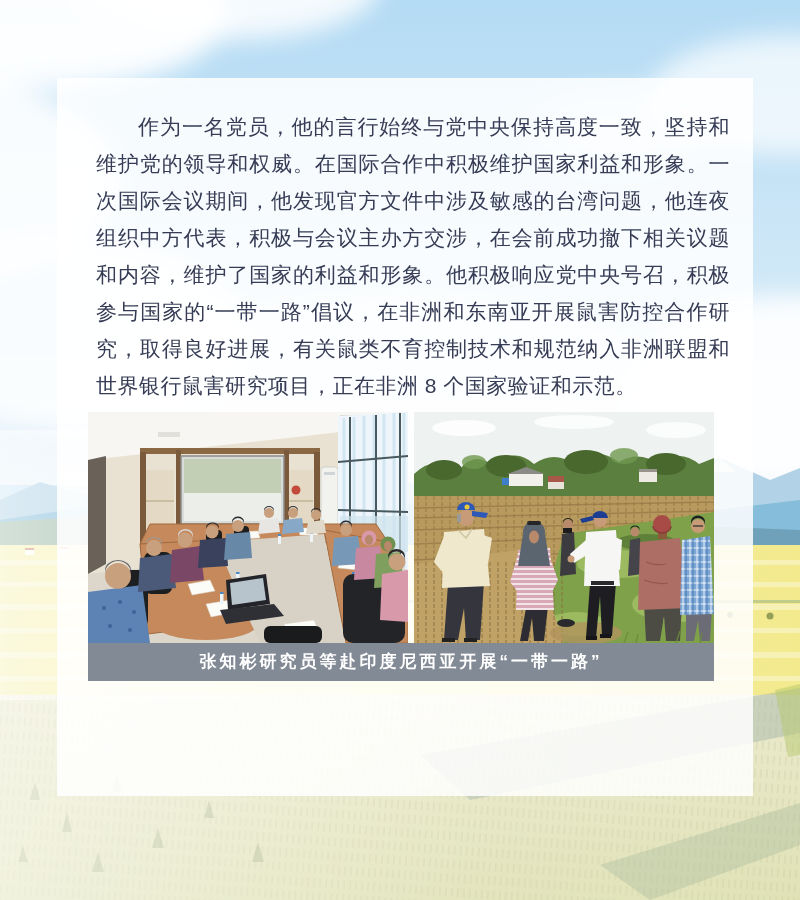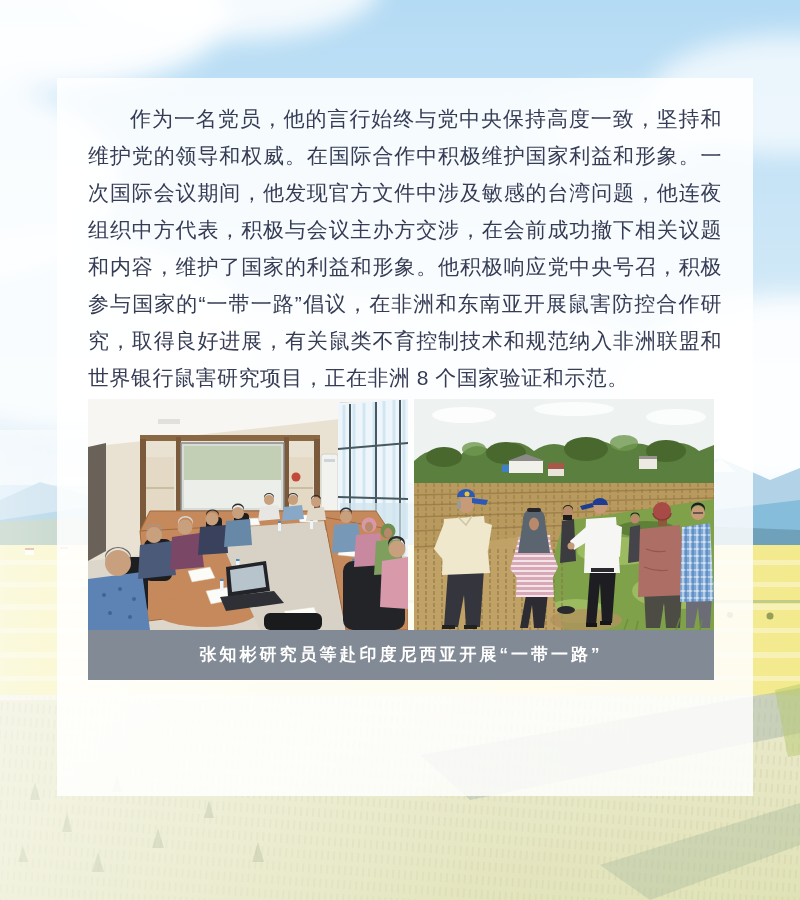--- a/index.html
+++ b/index.html
@@ -10,38 +10,38 @@
   }
   .stage{position:absolute;inset:0;width:800px;height:900px;overflow:hidden;}
   .bg-svg{position:absolute;left:0;top:0;width:800px;height:900px;display:block;}
   .card{
     position:absolute;left:57px;top:78px;width:696px;height:718px;
     background:var(--card-bg, rgba(255,255,255,0.85));
     box-sizing:border-box;
     padding:22px 31px 0 31px;
   }
   .para{
-    margin:0;
+    margin:8px;
     width:634px;
     font-size:21px;
     line-height:37px;
     letter-spacing:0.5px;
     color:var(--para-color,#363c55);
     text-align:justify;
     text-indent:2em;
   }
   .photos-row{
     margin-top:3px;
     width:626px;
     display:flex;
     gap:6px;
   }
   .photos-row svg{display:block;flex:0 0 auto;}
   .caption-bar{
-    width:626px;height:50px;
+    width:626px;height:38px;
     background:var(--caption-bg,#828a95);
     color:var(--caption-text,#ffffff);
     display:flex;flex-direction:column;align-items:center;justify-content:center;
     font-size:17px;font-weight:bold;line-height:24px;letter-spacing:3px;
     text-align:center;
   }
 </style>
 </head>
 <body>
 

